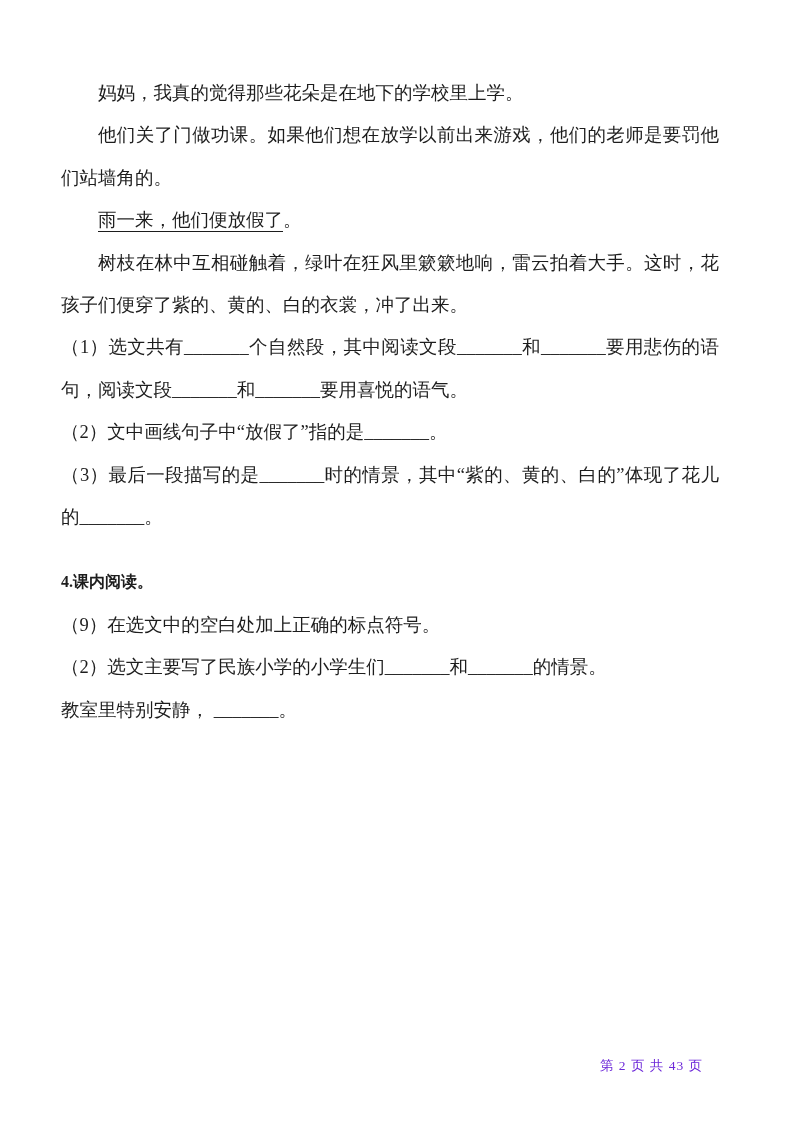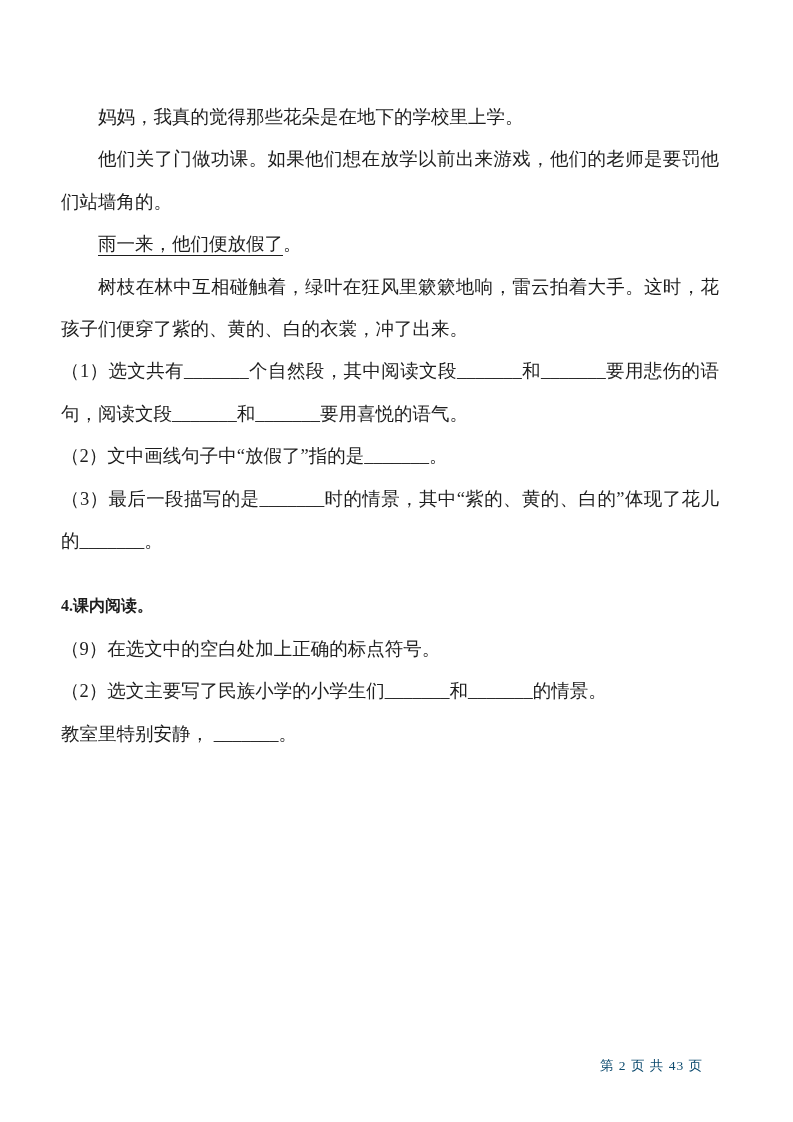--- a/index.html
+++ b/index.html
@@ -15,21 +15,21 @@
   }
   .page {
     position: relative;
     width: 793px;
     height: 1122px;
     background: #ffffff;
     overflow: hidden;
   }
   .content {
     position: absolute;
-    top: 96px;
+    top: 72px;
     left: 61px;
     width: 658px;
     font-size: 18.5px;
     line-height: 42.4px;
     text-align: justify;
     text-justify: inter-ideograph;
   }
   .para {
     margin: 0;
     padding: 0;
@@ -57,21 +57,21 @@
     width: 658px;
     text-align: right;
     padding-right: 0;
     box-sizing: border-box;
   }
   .footer-text {
     display: inline-block;
     margin-right: 16px;
     font-size: 13.5px;
     line-height: 20px;
-    color: #0c4a6e;
+    color: #6d28d9;
     letter-spacing: 1px;
   }
 </style>
 </head>
 <body>
 
 <div class="page">
 
   <main class="content">
 

